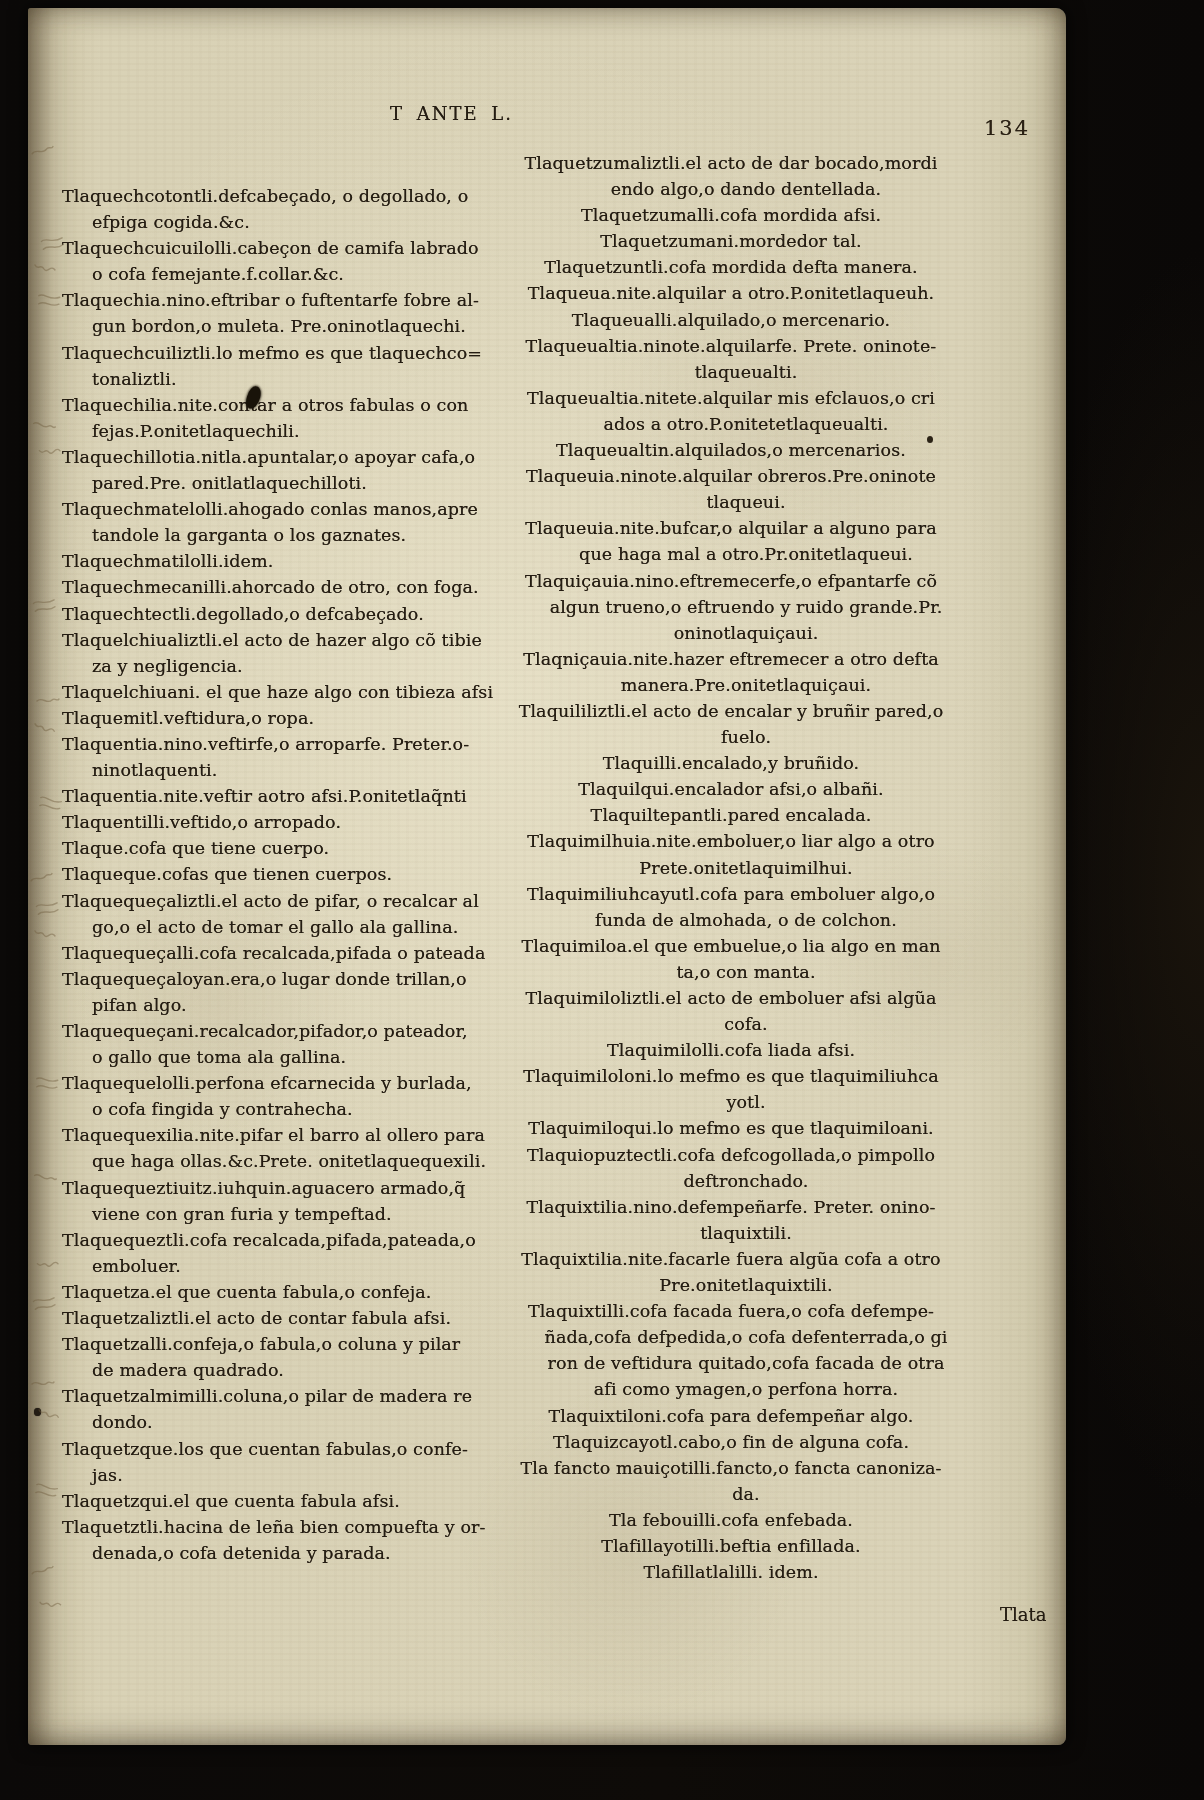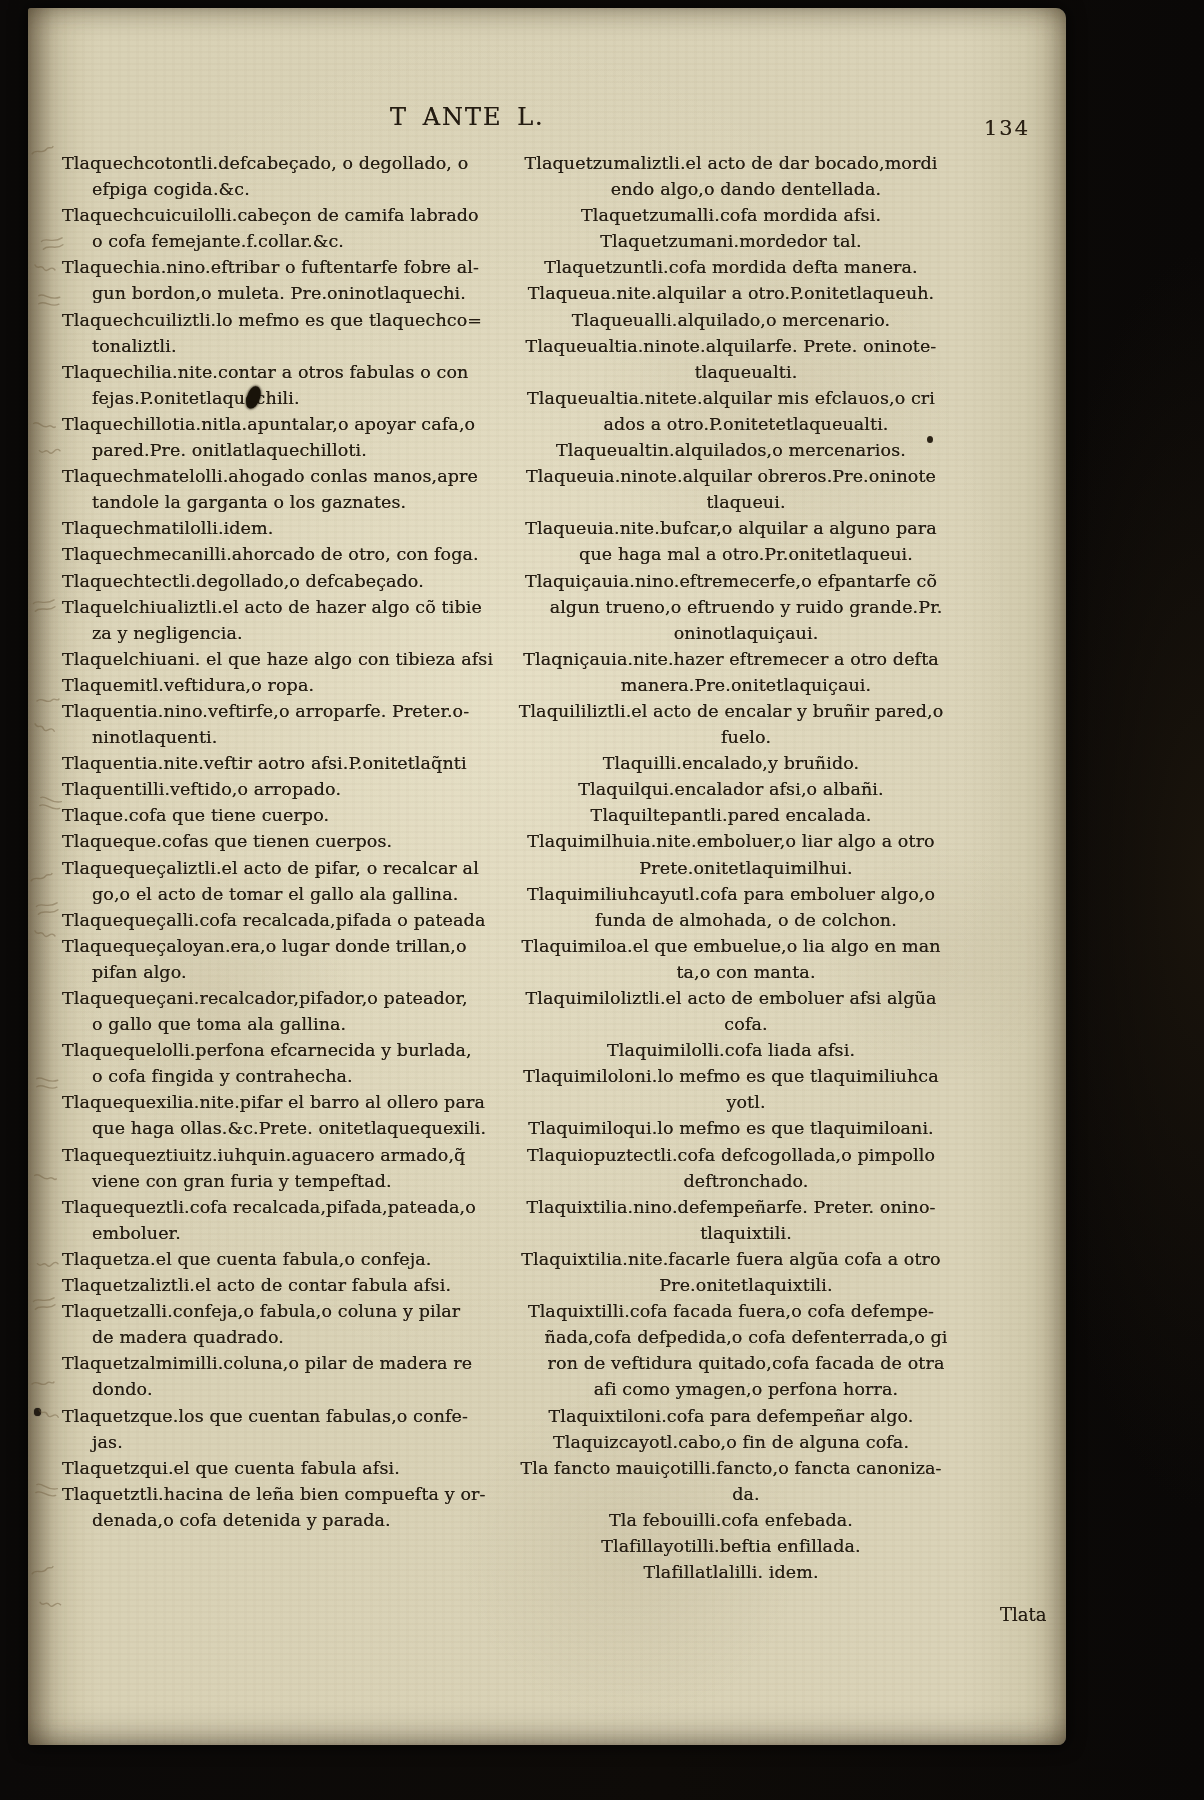--- a/index.html
+++ b/index.html
@@ -29,30 +29,30 @@
     background:
       repeating-linear-gradient(0deg, rgba(124,104,64,.035) 0 2px, rgba(0,0,0,0) 2px 6px),
       repeating-linear-gradient(90deg, rgba(124,104,64,.02) 0 3px, rgba(0,0,0,0) 3px 9px),
       radial-gradient(circle 140px at 18% 57%, rgba(108,88,50,.08), rgba(0,0,0,0) 100%),
       radial-gradient(circle 180px at 72% 23%, rgba(108,88,50,.06), rgba(0,0,0,0) 100%),
       radial-gradient(circle 170px at 58% 89%, rgba(108,88,50,.08), rgba(0,0,0,0) 100%),
       radial-gradient(circle 120px at 88% 55%, rgba(108,88,50,.06), rgba(0,0,0,0) 100%);
   }
   .running-head{
     position:absolute;left:362px;top:95px;
-    font-size:24px;letter-spacing:2px;word-spacing:5px;color:#241c12;
+    font-size:18px;letter-spacing:2px;word-spacing:5px;color:#241c12;
     text-shadow:0 0 .6px rgba(36,28,18,.8);
   }
   .page-number{
     position:absolute;left:956px;top:108px;
     font-size:21px;letter-spacing:2px;color:#2a2114;
     text-shadow:0 0 .5px rgba(42,33,20,.7);
   }
   .col{position:absolute;top:142px;color:#241c12;}
-  .col-left{left:34px;width:430px;}
+  .col-left{left:34px;width:430px;margin-top:33px;}
   .col-right{left:464px;width:478px;text-align:center;}
   .entry{margin:0;}
   .line{
     white-space:nowrap;height:26.1px;line-height:26.1px;
     font-size:17.5px;letter-spacing:.1px;
     text-shadow:0 0 .5px rgba(36,28,18,.75);
   }
   .line.cont{padding-left:30px;}
   .catchword{
     position:absolute;left:972px;top:1596px;font-size:18px;color:#241c12;

